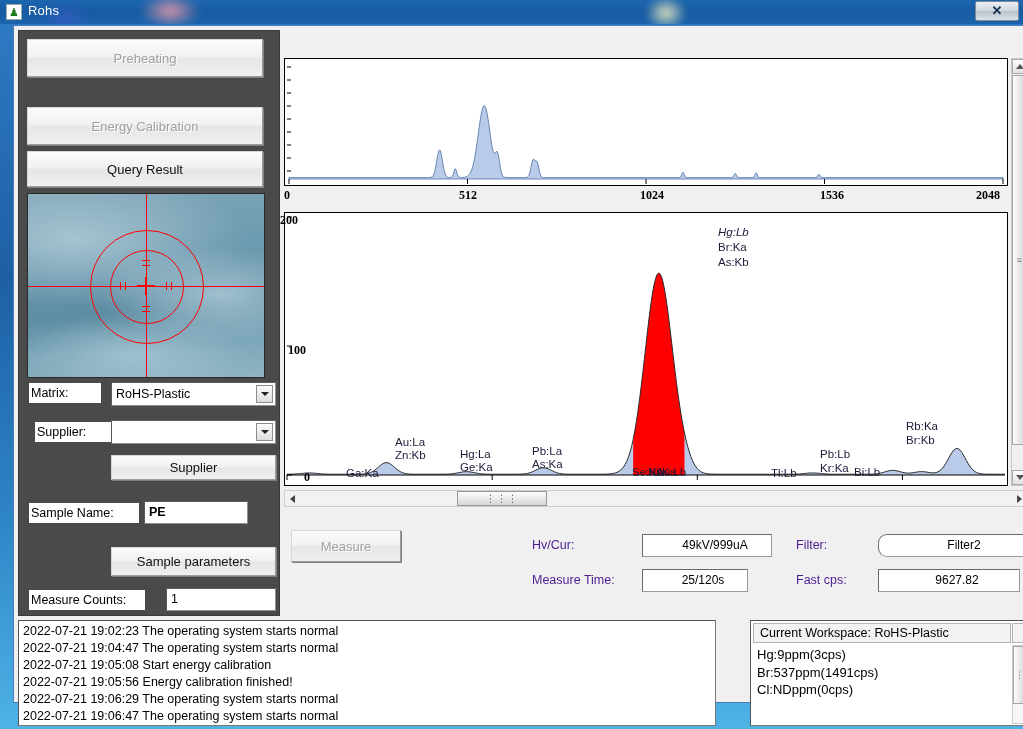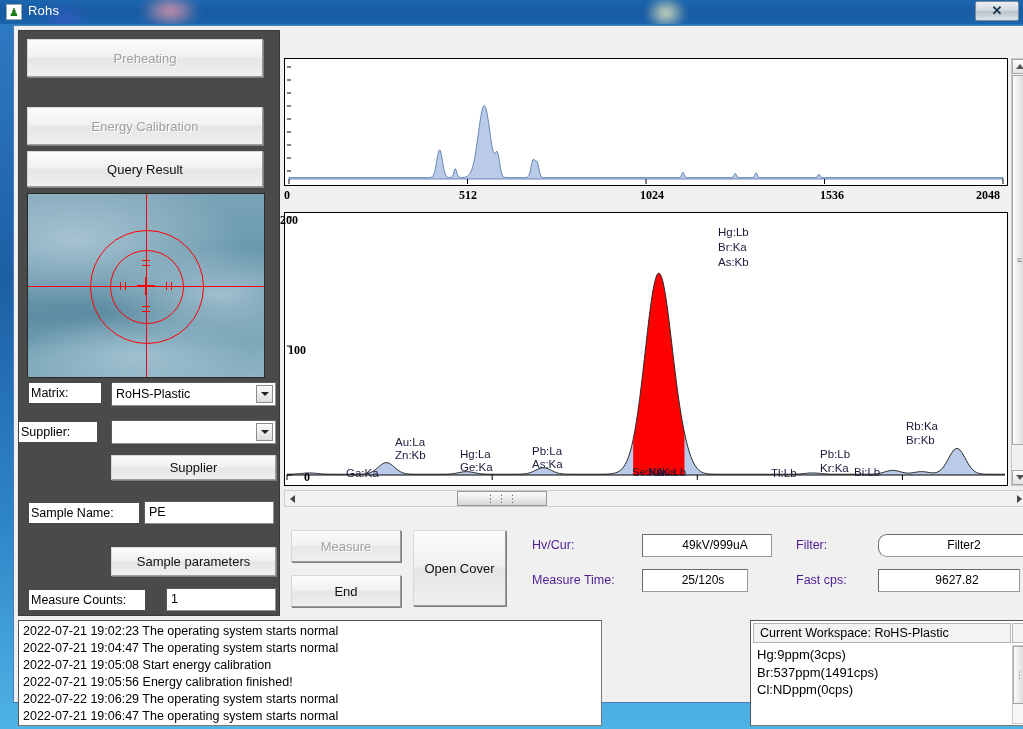--- a/index.html
+++ b/index.html
@@ -134,25 +134,25 @@
     display:flex; align-items:center; justify-content:center;
   }
   .combo .arrowbtn i {
     display:block; width:0;height:0;
     border-left:4px solid transparent; border-right:4px solid transparent;
     border-top:4px solid #222;
   }
 
   #lbl-matrix   { left:10px; top:352px; width:72px; }
   #combo-matrix { left:92px; top:351px; width:165px; }
-  #lbl-supplier { left:0; top:391px; width:78px; }
+  #lbl-supplier { left:16px; top:391px; width:78px; }
   #combo-supplier{left:92px; top:389px; width:165px; }
   #btn-supplier { position:absolute; left:92px; top:424px; width:165px; height:25px; }
   #lbl-samplename{left:10px; top:472px; width:110px; }
-  #field-samplename{left:125px; top:470px; width:130px; }
+  #field-samplename{left:125px; top:470px; width:104px;font-weight:bold; }
   #btn-sampleparams{position:absolute; left:92px; top:516px; width:165px; height:29px;}
   #lbl-measurecounts{left:10px; top:559px; width:116px;}
   #field-measurecounts{left:147px;top:557px; width:110px;}
 
   
   #chartzone {
     position:absolute; left:268px; top:4px; width:748px; height:488px;
     background:#f0f0f0;
   }
 
@@ -226,21 +226,21 @@
   #val-hvcur      { left:360px; top:12px; width:130px; }
   #lbl-measuretime{ left:250px; top:51px; }
   #val-measuretime{ left:360px; top:47px; width:106px; }
   #lbl-filter     { left:514px; top:16px; }
   #val-filter     { left:596px; top:12px; width:156px;border-radius:9px; }
   #lbl-fastcps    { left:514px; top:51px; }
   #val-fastcps    { left:596px; top:47px; width:142px; }
 
   
   #logbox {
-    position:absolute; left:4px; top:594px; width:584px; height:106px;
+    position:absolute; left:4px; top:594px; width:698px; height:106px;
     background:#ffffff; border:1px solid #7a7a7a;
     border-top-color:#555; border-left-color:#555; box-sizing:border-box;
     overflow:hidden; padding:2px 4px;
   }
   #logbox .line { font-size:12.5px; color:#000; line-height:17px; white-space:nowrap; }
 
   #resultsbox {
     position:absolute; left:736px; top:594px; width:280px; height:106px;
     background:#ffffff; border:1px solid #7a7a7a;
     border-top-color:#555; border-left-color:#555; box-sizing:border-box;
@@ -392,21 +392,21 @@
       <div class="peak-label" style="left:64px;  top:437px;">Ga:Ka</div>
       <div class="peak-label" style="left:113px; top:406px;">Au:La</div>
       <div class="peak-label" style="left:113px; top:419px;">Zn:Kb</div>
       <div class="peak-label" style="left:178px; top:418px;">Hg:La</div>
       <div class="peak-label" style="left:178px; top:431px;">Ge:Ka</div>
       <div class="peak-label" style="left:250px; top:415px;">Pb:La</div>
       <div class="peak-label" style="left:250px; top:428px;">As:Ka</div>
       <div class="peak-label" style="left:350px; top:436px;">Se:Ka</div>
       <div class="peak-label" style="left:366px; top:436px;">Ni:Ka</div>
       <div class="peak-label" style="left:374px; top:436px;">Au:Lb</div>
-      <div class="peak-label" style="left:436px; top:196px;">Hg:Lb</div>
+      <div class="peak-label" style="left:436px; top:196px;font-style:italic;">Hg:Lb</div>
       <div class="peak-label" style="left:436px; top:211px;">Br:Ka</div>
       <div class="peak-label" style="left:436px; top:226px;">As:Kb</div>
       <div class="peak-label" style="left:489px; top:437px;">Tl:Lb</div>
       <div class="peak-label" style="left:538px; top:418px;">Pb:Lb</div>
       <div class="peak-label" style="left:538px; top:432px;">Kr:Ka</div>
       <div class="peak-label" style="left:572px; top:436px;">Bi:Lb</div>
       <div class="peak-label" style="left:624px; top:390px;">Rb:Ka</div>
       <div class="peak-label" style="left:624px; top:404px;">Br:Kb</div>
 
       <div class="vscroll" style="left:729px; top:28px; height:428px;">
@@ -425,43 +425,41 @@
           </div>
         <div class="arrow right" style="right:0;">
             <i></i>
           </div>
         <div class="thumb" style="left:172px; width:90px;">⋮⋮⋮</div>
       </div>
     </div>
 
     <div id="bottomctl">
       <div class="btn disabled" id="btn-measure">Measure</div>
-      <div class="btn" id="btn-end">End</div>
-      <div class="btn" id="btn-opencover">Open Cover</div>
 
       <div class="ctl-label" id="lbl-hvcur">Hv/Cur:</div>
       <div class="ctl-value" id="val-hvcur">49kV/999uA</div>
 
       <div class="ctl-label" id="lbl-measuretime">Measure Time:</div>
       <div class="ctl-value" id="val-measuretime">25/120s</div>
 
       <div class="ctl-label" id="lbl-filter">Filter:</div>
       <div class="ctl-value" id="val-filter">Filter2</div>
 
       <div class="ctl-label" id="lbl-fastcps">Fast cps:</div>
       <div class="ctl-value" id="val-fastcps">9627.82</div>
     </div>
 
     <div id="logbox">
       <div id="log-lines">
           <div class="line">2022-07-21 19:02:23 The operating system starts normal</div>
           <div class="line">2022-07-21 19:04:47 The operating system starts normal</div>
           <div class="line">2022-07-21 19:05:08 Start energy calibration</div>
           <div class="line">2022-07-21 19:05:56 Energy calibration finished!</div>
-          <div class="line">2022-07-22 19:06:29 The operating system starts normal</div>
+          <div class="line">2022-07-21 19:06:29 The operating system starts normal</div>
           <div class="line">2022-07-21 19:06:47 The operating system starts normal</div>
         </div>
     </div>
 
     <div id="resultsbox">
       <div id="results-header">Current Workspace: RoHS-Plastic</div>
       <div id="results-header-end"></div>
       <div id="results-list">
           <div class="line">Hg:9ppm(3cps)</div>
           <div class="line">Br:537ppm(1491cps)</div>

